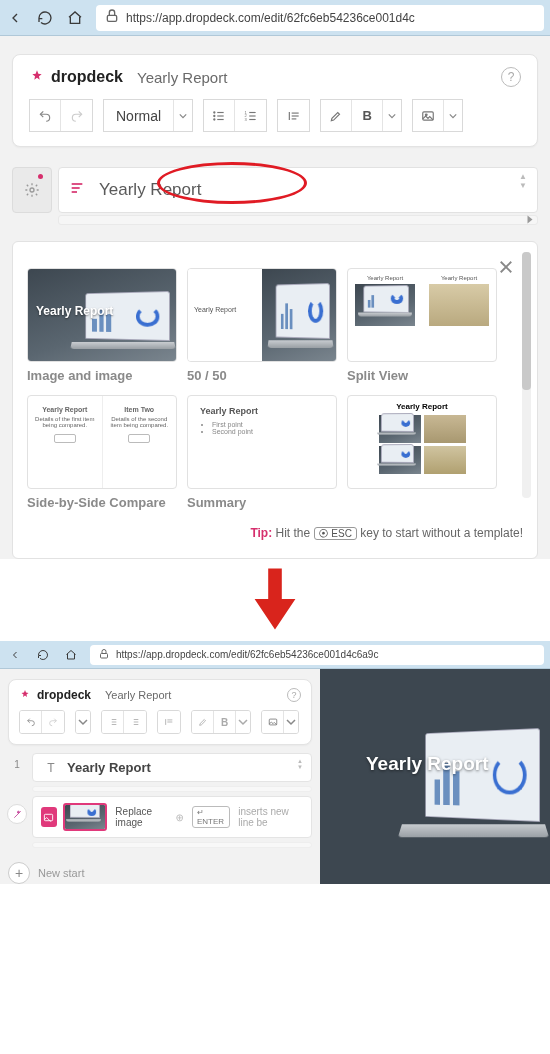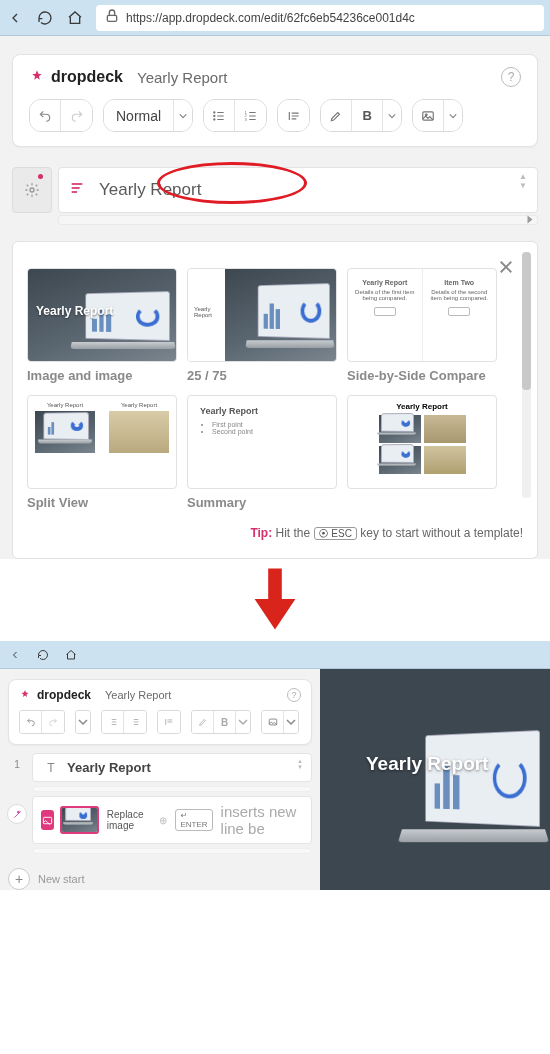--- a/index.html
+++ b/index.html
@@ -15,21 +15,21 @@
   
   .stage { background: #f2f2f2; padding: 18px 12px 0 12px; }
   .appcard { background: #fff; border: 1px solid #e3e3e3; border-radius: 8px; padding: 12px 16px 14px 16px; box-shadow: 0 1px 2px rgba(0,0,0,.04); }
   .apphead { display: flex; align-items: center; gap: 14px; margin-bottom: 12px; }
   .brand { display: flex; align-items: center; gap: 6px; font-weight: 700; font-size: 16px; color: #222; }
   .brand svg { width: 16px; height: 16px; }
   .doctitle { color: #6a6a6a; font-size: 15px; }
   .help { margin-left: auto; width: 20px; height: 20px; border: 1.5px solid #bbb; border-radius: 50%; color: #aaa; font-size: 12px; display: flex; align-items: center; justify-content: center; }
   
   .toolbar { display: flex; align-items: center; gap: 10px; }
-  .btngrp { display: flex; border: 1px solid #d9d9d9; border-radius: 12px; overflow: hidden; }
+  .btngrp { display: flex; border: 1px solid #d9d9d9; border-radius: 0; overflow: hidden; }
   .btngrp > * { border-right: 1px solid #e4e4e4; }
   .btngrp > *:last-child { border-right: none; }
   .tbtn { height: 31px; min-width: 31px; background: #fff; display: flex; align-items: center; justify-content: center; font-size: 13px; color: #555; padding: 0 8px; cursor: pointer; }
   .tbtn svg { width: 14px; height: 14px; }
   .tbtn.wide { padding: 0 12px; font-size: 14px; color: #444; }
   .tbtn.caret { min-width: 18px; padding: 0 4px; }
   .caret svg { width: 8px; height: 8px; }
   
   
   .titlerow { margin-top: 20px; display: flex; gap: 6px; }
@@ -136,21 +136,21 @@
   .srow .tico { width: 16px; text-align: center; color: #888; font-size: 12px; }
   .srow .stitle { font-size: 13px; font-weight: 700; color: #444; }
   .srow .spinner2 { position: absolute; right: 4px; top: 4px; bottom: 4px; width: 10px; display: flex; flex-direction: column; justify-content: space-between; font-size: 6px; color: #bbb; }
   .srow.img { padding: 6px 8px; font-size: 10px; color: #888; }
   .srow.img .pinkcube { width: 20px; height: 20px; background: #e0397b; border-radius: 3px; display: flex; align-items: center; justify-content: center; margin-right: -2px; }
   .srow.img .pinkcube svg { width: 11px; height: 11px; color: #fff; }
   .srow.img .thumbs { width: 56px; height: 28px; border: 2px solid #e0397b; border-radius: 3px; overflow: hidden; }
   .srow.img .thumbs .laptop-bg { transform: scale(1); }
   .srow.img .repl { font-size: 10px; color: #555; }
   .srow.img .enter { border: 1px solid #bbb; border-radius: 3px; padding: 1px 4px; font-size: 8px; color: #777; }
-  .srow.img .hint { font-size: 15px; color: #aaa; }
+  .srow.img .hint { font-size: 10px; color: #aaa; }
   .ghostrow { height: 6px; background: #f8f8f8; border: 1px solid #eee; border-radius: 3px; margin-bottom: 4px; }
   
   .newslide { display: flex; align-items: center; gap: 8px; margin-top: 10px; }
   .newslide .plus { width: 22px; height: 22px; border: 1px solid #ccc; border-radius: 50%; display: flex; align-items: center; justify-content: center; color: #888; font-size: 14px; background: #fff; }
   .newslide span { font-size: 11px; color: #999; }
   
   .lower-right .big-title { position: absolute; left: 46px; top: 84px; color: #fff; font-weight: 700; font-size: 19px; text-shadow: 0 1px 3px rgba(0,0,0,.5); }
   .lower-right .laptop { right: 10px; bottom: 36px; width: 58%; height: 56%; }
   .lower-right .lap-screen { transform: perspective(260px) rotateY(-14deg); }
 </style>
@@ -327,63 +327,44 @@
                   <div class="donut"></div>
                 </div>
                 <div class="lap-base"></div>
               </div>
               <div class="overlay-title">Yearly Report</div>
             </div>
           </div>
         <div class="tlabel">Image and image</div>
       </div>
 
-
       <div class="tcard">
         <div class="thumb-box">
             <div class="split">
-              <div class="w25 plain">
-                <div class="mini-title" style="font-size:6px">Yearly Report</div>
-              </div>
-              <div class="w75">
+              <div class="w50 plain">
+                <div class="mini-title">Yearly Report</div>
+              </div>
+              <div class="w50">
                 <div class="laptop-bg" style="height:100%">
-                  <div class="laptop" style="width:72%;height:78%">
+                  <div class="laptop" style="width:80%;height:78%">
                     <div class="lap-screen">
                       <div class="bar b1"></div>
                       <div class="bar b2"></div>
                       <div class="bar b3"></div>
                       <div class="donut"></div>
                     </div>
                     <div class="lap-base"></div>
                   </div>
                 </div>
               </div>
             </div>
           </div>
-        <div class="tlabel">25 / 75</div>
-      </div>
-
-      <div class="tcard">
-        <div class="thumb-box">
-            <div class="split">
-          <div class="w50 sbs-col">
-                <h6>Yearly Report</h6>
-                <div>Details of the first item being compared.</div>
-                <div class="btn"></div>
-              </div>
-          <div class="sbs-sep"></div>
-          <div class="w50 sbs-col">
-                <h6>Item Two</h6>
-                <div>Details of the second item being compared.</div>
-                <div class="btn"></div>
-              </div>
-        </div>
-          </div>
-        <div class="tlabel">Side-by-Side Compare</div>
-      </div>
+        <div class="tlabel">50 / 50</div>
+      </div>
+
 
       <div class="tcard">
         <div class="thumb-box">
             <div class="split">
           <div class="sv-half">
                 <div class="cap">Yearly Report</div>
                 <div class="sv-img">
                   <div class="laptop-bg" style="height:100%">
                     <div class="laptop" style="width:82%;height:84%">
                       <div class="lap-screen">
@@ -400,20 +381,39 @@
                 <div class="cap">Yearly Report</div>
                 <div class="sv-img" style="background:linear-gradient(#d8cba7,#b9a97f)"></div>
               </div>
         </div>
           </div>
         <div class="tlabel">Split View</div>
       </div>
 
       <div class="tcard">
         <div class="thumb-box">
+            <div class="split">
+          <div class="w50 sbs-col">
+                <h6>Yearly Report</h6>
+                <div>Details of the first item being compared.</div>
+                <div class="btn"></div>
+              </div>
+          <div class="sbs-sep"></div>
+          <div class="w50 sbs-col">
+                <h6>Item Two</h6>
+                <div>Details of the second item being compared.</div>
+                <div class="btn"></div>
+              </div>
+        </div>
+          </div>
+        <div class="tlabel">Side-by-Side Compare</div>
+      </div>
+
+      <div class="tcard">
+        <div class="thumb-box">
             <div class="sum">
               <h6>Yearly Report</h6>
               <ul>
                 <li>First point</li>
                 <li>Second point</li>
               </ul>
             </div>
           </div>
         <div class="tlabel">Summary</div>
       </div>
@@ -480,20 +480,27 @@
         <path d="M3 12a9 9 0 1 1 3 6.7"></path>
         <path d="M3 18v-5h5"></path>
       </svg>
     </div>
   <div class="ico">
       <svg viewBox="0 0 24 24" fill="none" stroke="currentColor" stroke-width="2">
         <path d="M3 11l9-8 9 8"></path>
         <path d="M5 10v10h14V10"></path>
       </svg>
     </div>
+  <div class="addr">
+    <span class="lock"><svg width="9" height="9" viewBox="0 0 24 24" fill="none" stroke="currentColor" stroke-width="2">
+          <rect x="5" y="11" width="14" height="9" rx="2"></rect>
+          <path d="M8 11V7a4 4 0 1 1 8 0v4"></path>
+        </svg></span>
+    <span>https://app.dropdeck.com/edit/62fc6eb54236ce001d4c6a9c</span>
+  </div>
 </div>
 
 <div class="lower">
   <div class="lower-left">
     <div class="appcard sm">
       <div class="apphead" style="margin-bottom:8px">
         <div class="brand">
             <svg viewBox="0 0 24 24">
               <g fill="#d62f6d">
                 <path d="M12 2l2 5 5 1-4 3 1 5-4-3-4 3 1-5-4-3 5-1z"></path>

